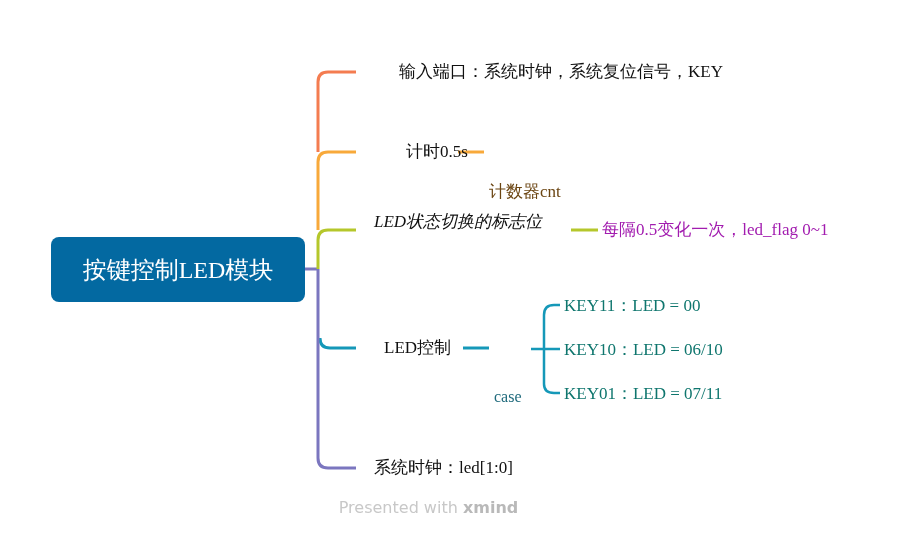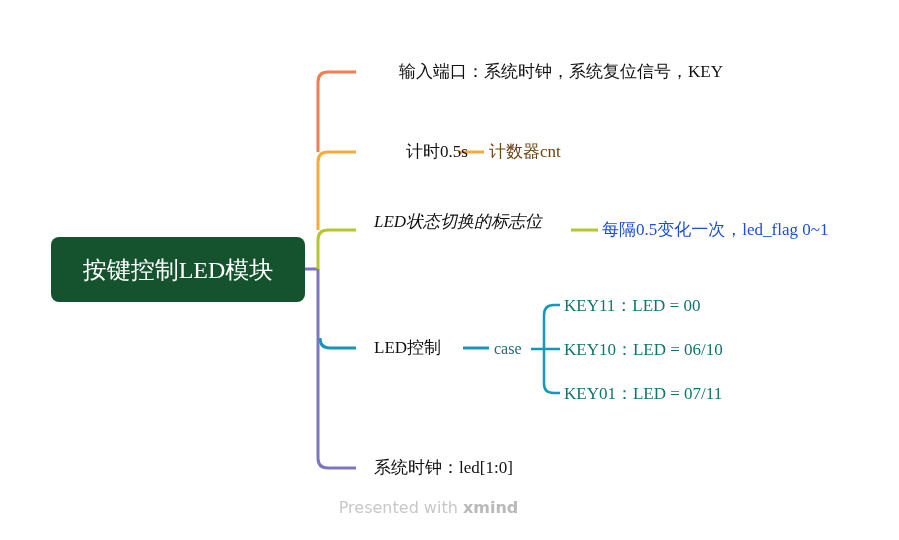--- a/index.html
+++ b/index.html
@@ -1,30 +1,30 @@
 <!DOCTYPE html>
 <html><head>
 <meta charset="utf-8">
 <style>
   html, body { margin: 0; padding: 0; background: #ffffff; }
   body { width: 899px; height: 540px; position: relative; overflow: hidden;
          font-family: "Liberation Serif", "DejaVu Serif", serif; }
   .lines { position: absolute; left: 0; top: 0; }
   .root {
     position: absolute; left: 51px; top: 237px; width: 254px; height: 65px;
-    background: #14532d; border-radius: 8px; color: #ffffff;
+    background: #0369a1; border-radius: 8px; color: #ffffff;
     display: flex; align-items: center; justify-content: center;
     font-size: 24px;
   }
   .topic { position: absolute; font-size: 17px; color: #111111; white-space: nowrap; line-height: 20px; }
   .sub { position: absolute; font-size: 17px; white-space: nowrap; line-height: 20px; }
-  .brown { color: #6b4512; }
-  .olive { color: #1d4ed8; }
+  .brown { color: #6b4512; margin-top: 40px; }
+  .olive { color: #a21caf; }
   .teal { color: #0f766e; }
-  .case { position: absolute; font-size: 16px; color: #1f6a7c; line-height: 20px; }
+  .case { position: absolute; font-size: 16px; color: #1f6a7c; line-height: 20px; margin-top: 48px; }
   .footer {
     position: absolute; left: 0; width: 857px; top: 498px; text-align: center;
     font-family: "DejaVu Sans", sans-serif; font-size: 16px; color: #c8c8c8;
   }
   .footer b { color: #b9b9b9; font-weight: bold; }
 </style>
 </head>
 <body>
 
 <svg class="lines" width="899" height="540">
@@ -62,21 +62,21 @@
   <span>计数器cnt</span>
 </div>
 
 <div class="topic" style="left:374px; top:212px;font-style:italic;">
   <span>LED状态切换的标志位</span>
 </div>
 <div class="sub olive" style="left:602px; top:220px;">
   <span>每隔0.5变化一次，led_flag 0~1</span>
 </div>
 
-<div class="topic" style="left:374px; top:338px;">
+<div class="topic" style="left:384px; top:338px;">
   <span>LED控制</span>
 </div>
 <div class="case" style="left:494px; top:339px;">
   <span>case</span>
 </div>
 <div class="sub teal" style="left:564px; top:296px;">
   <span>KEY11：LED = 00</span>
 </div>
 <div class="sub teal" style="left:564px; top:340px;">
   <span>KEY10：LED = 06/10</span>

